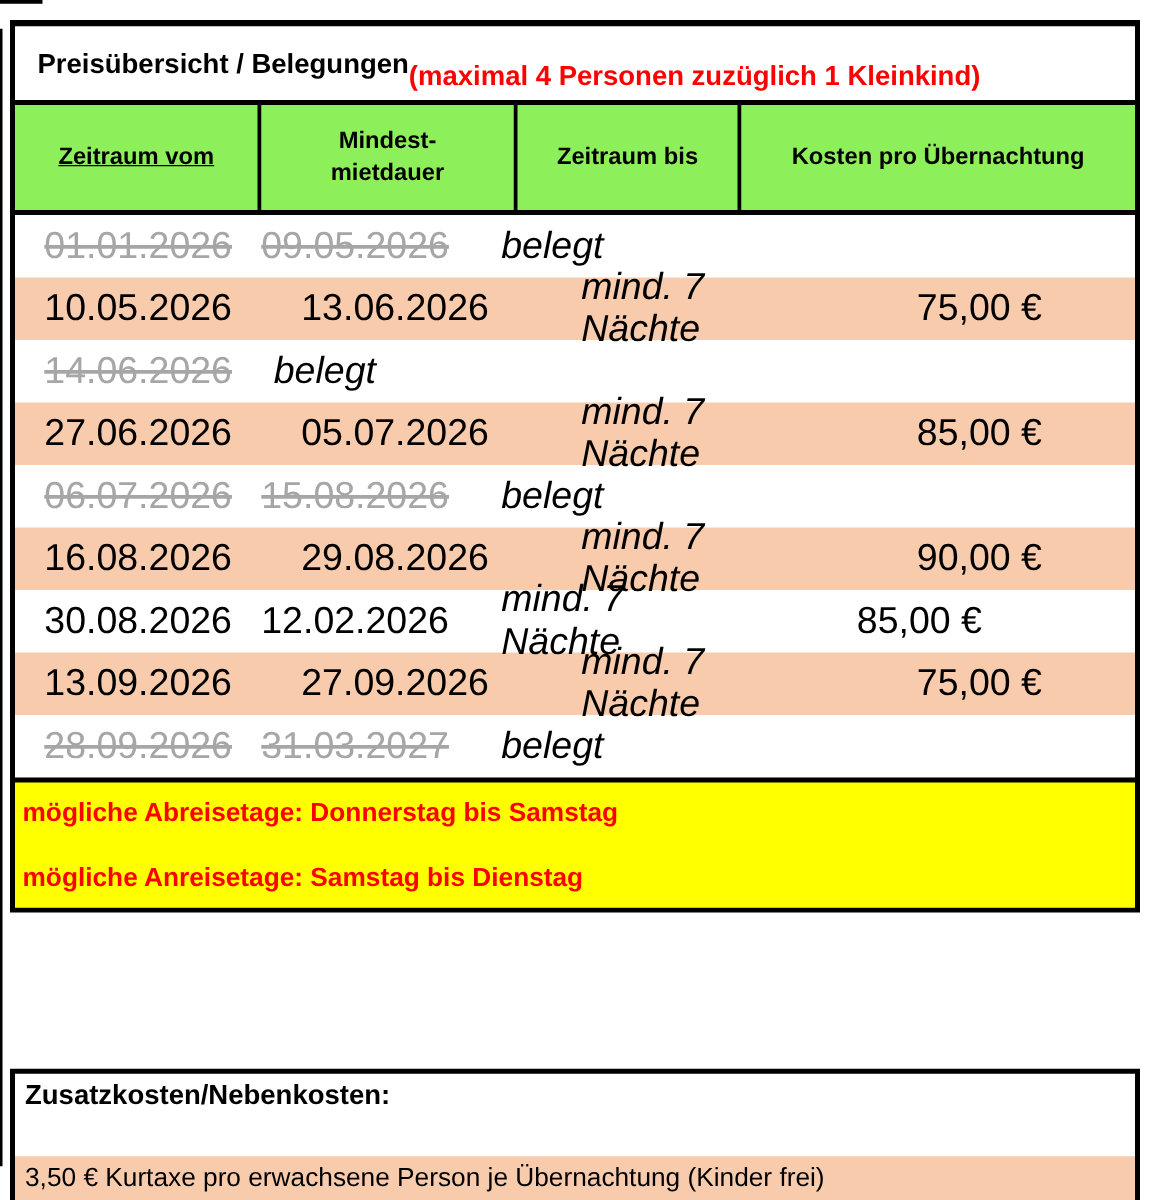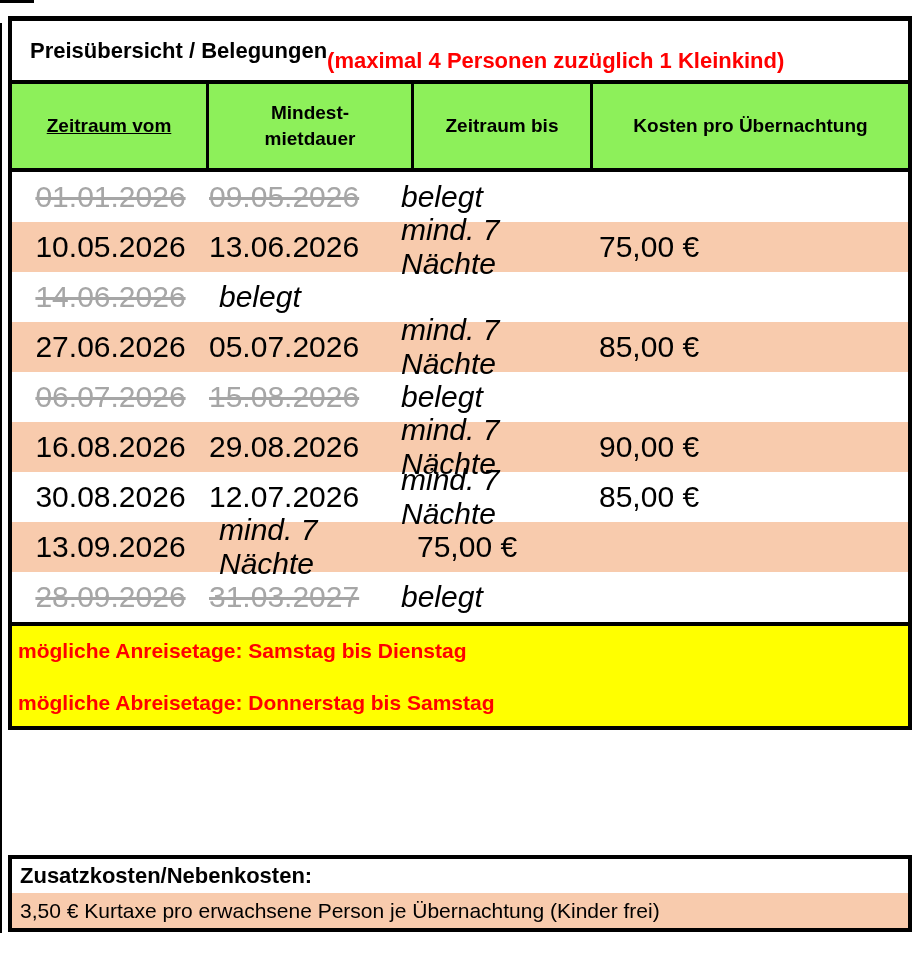--- a/index.html
+++ b/index.html
@@ -52,26 +52,26 @@
   .hc3 { width: 205px; }
   .hc4 { flex: 1; }
 
   .data-rows { }
   .data-row {
     display: flex; align-items: center;
     height: 50px;
     font-size: 30px;
     background: #fff;
   }
-  .data-row.alt { background: var(--peach, #F8CBAD); }
+  .data-row.alt { background: var(--peach, #F8CBAD); gap: 32px; }
   .cell { box-sizing: border-box; }
   .cell-from  { width: 197px; text-align: center; }
   .cell-to    { width: 182px; text-align: left; }
   .cell-dur   { width: 208px; text-align: left; padding-left: 10px; font-style: italic; }
-  .cell-price { flex: 1; padding-right: 36px; }
+  .cell-price { flex: 1; text-align: center; padding-right: 36px; }
   .data-row.occupied .cell-from,
   .data-row.occupied .cell-to {
     color: var(--gray, #A6A6A6);
     text-decoration: line-through;
   }
 
   .notes {
     background: var(--yellow, #FFFF00);
     border-top: 4px solid #000;
     box-sizing: border-box;
@@ -98,20 +98,21 @@
     display: flex; align-items: center;
     padding-left: 8px;
     font-weight: bold; font-size: 22px;
   }
   .extra-detail {
     height: 35px;
     display: flex; align-items: center;
     padding-left: 8px;
     font-size: 21px;
     background: var(--peach, #F8CBAD);
+    margin-top: 32px;
   }
 </style>
 </head>
 <body>
 
 <div class="artifact-top"></div>
 <div class="artifact-left"></div>
 
 <div class="main-table">
 
@@ -174,42 +175,43 @@
 
       <div class="data-row alt">
         <div class="cell cell-from">16.08.2026</div>
         <div class="cell cell-to">29.08.2026</div>
         <div class="cell cell-dur">mind. 7 Nächte</div>
         <div class="cell cell-price">90,00 €</div>
       </div>
 
       <div class="data-row">
         <div class="cell cell-from">30.08.2026</div>
-        <div class="cell cell-to">12.07.2026</div>
+        <div class="cell cell-to">12.02.2026</div>
         <div class="cell cell-dur">mind. 7 Nächte</div>
         <div class="cell cell-price">85,00 €</div>
       </div>
 
       <div class="data-row alt">
         <div class="cell cell-from">13.09.2026</div>
+        <div class="cell cell-to">27.09.2026</div>
         <div class="cell cell-dur">mind. 7 Nächte</div>
         <div class="cell cell-price">75,00 €</div>
       </div>
 
       <div class="data-row occupied">
         <div class="cell cell-from">28.09.2026</div>
         <div class="cell cell-to">31.03.2027</div>
         <div class="cell cell-dur">belegt</div>
         <div class="cell cell-price"></div>
       </div>
     </div>
 
   <div class="notes">
+    <div class="note-line">mögliche Abreisetage: Donnerstag bis Samstag</div>
     <div class="note-line">mögliche Anreisetage: Samstag bis Dienstag</div>
-    <div class="note-line">mögliche Abreisetage: Donnerstag bis Samstag</div>
   </div>
 
 </div>
 
 <div class="extra-table">
   <div class="extra-title">Zusatzkosten/Nebenkosten:</div>
   <div class="extra-detail">3,50 € Kurtaxe pro erwachsene Person je Übernachtung (Kinder frei)</div>
 </div>
 
 </body></html>

